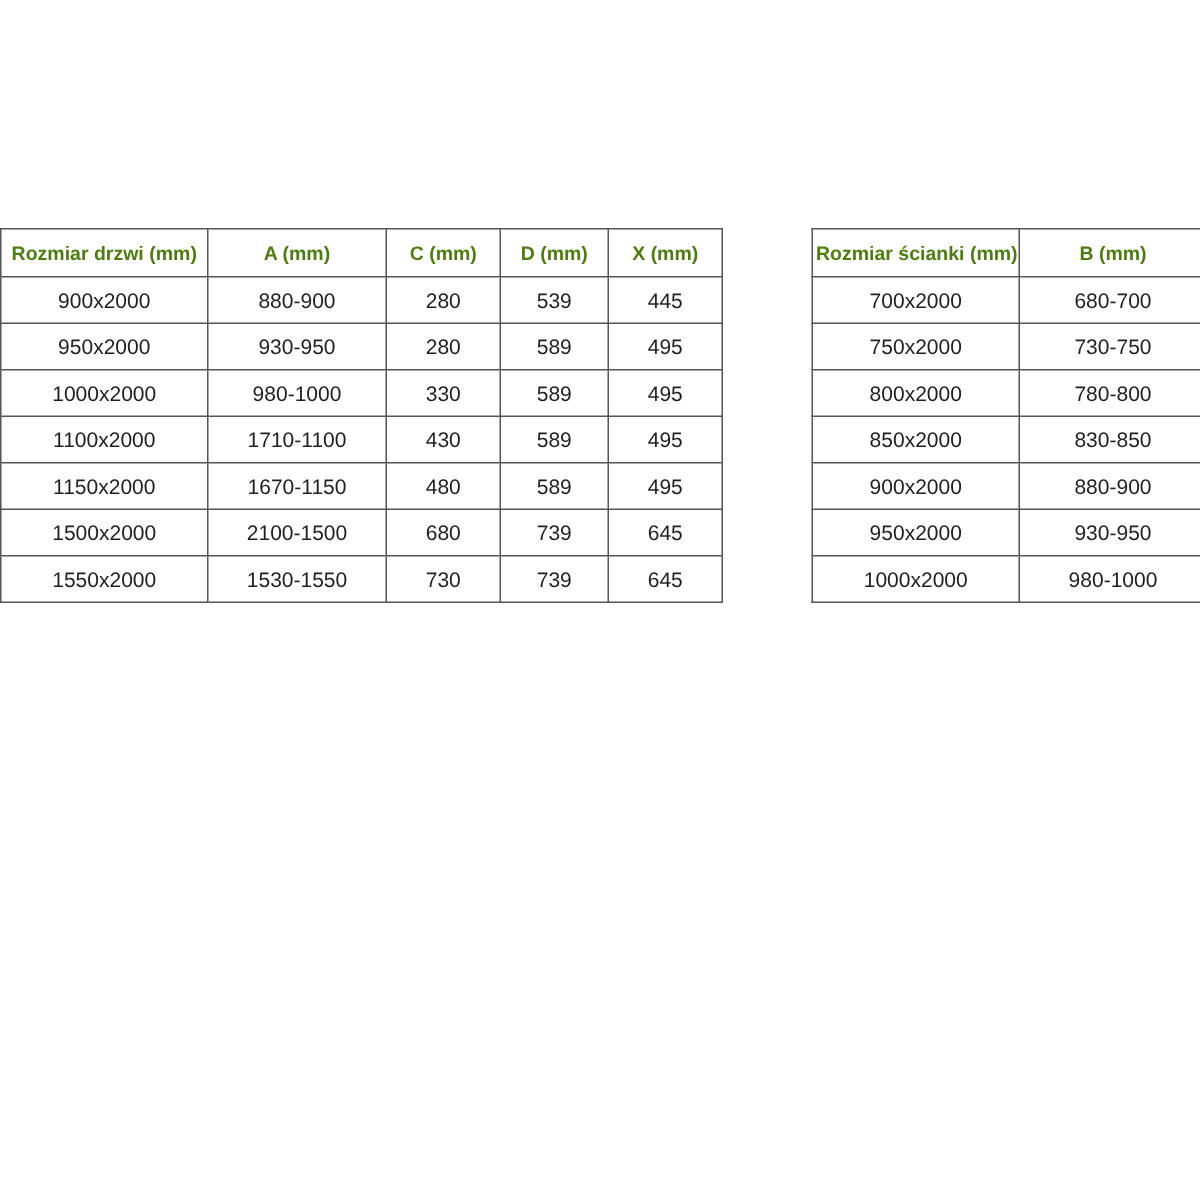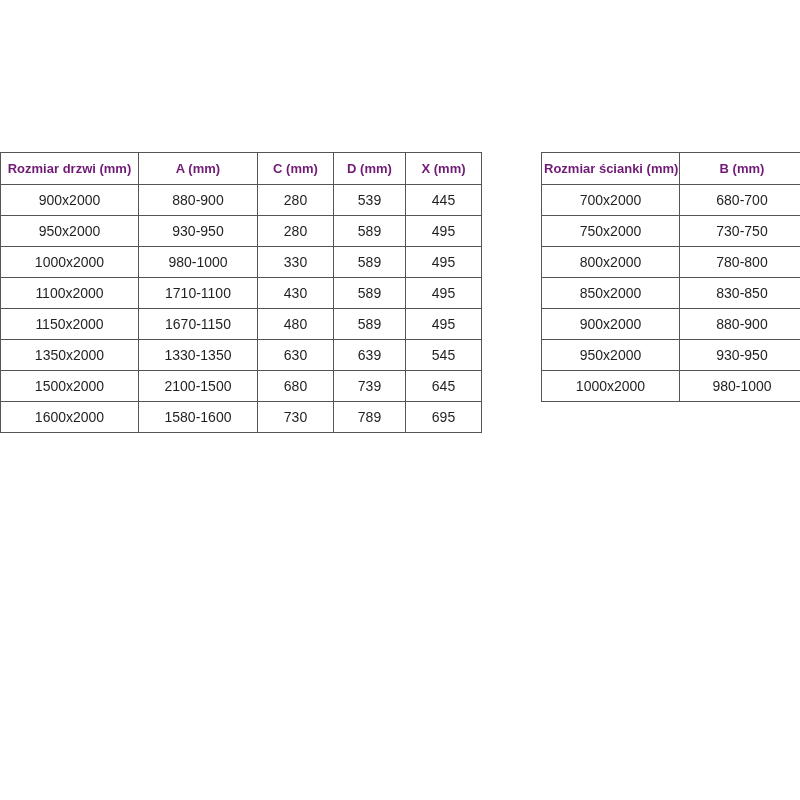--- a/index.html
+++ b/index.html
@@ -28,21 +28,21 @@
     text-align: center;
     vertical-align: middle;
     padding: 0 2px;
     overflow: hidden;
     white-space: nowrap;
   }
   table.spec-table th {
     font-size: 13px;
     font-weight: bold;
     height: 31px;
-    color: #701a75;
+    color: #4d7c0f;
   }
   table.spec-table td {
     font-size: 14px;
     font-weight: normal;
     height: 30px;
     color: #1f1f1f;
   }
   #door-table {
     left: 0px;
     top: 152px;
@@ -106,39 +106,32 @@
           <td>495</td>
         </tr>
         <tr>
           <td>1150x2000</td>
           <td>1670-1150</td>
           <td>480</td>
           <td>589</td>
           <td>495</td>
         </tr>
         <tr>
-          <td>1350x2000</td>
-          <td>1330-1350</td>
-          <td>630</td>
-          <td>639</td>
-          <td>545</td>
-        </tr>
-        <tr>
           <td>1500x2000</td>
           <td>2100-1500</td>
           <td>680</td>
           <td>739</td>
           <td>645</td>
         </tr>
         <tr>
-          <td>1600x2000</td>
-          <td>1580-1600</td>
+          <td>1550x2000</td>
+          <td>1530-1550</td>
           <td>730</td>
-          <td>789</td>
-          <td>695</td>
+          <td>739</td>
+          <td>645</td>
         </tr>
       </tbody>
     </table>
 
   <table id="wall-table" class="spec-table">
     <colgroup>
       <col style="width:138px">
       <col style="width:125px">
     </colgroup>
   <thead>

